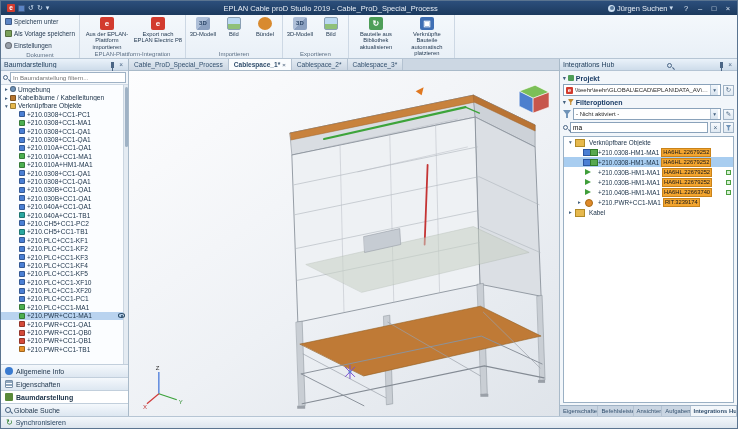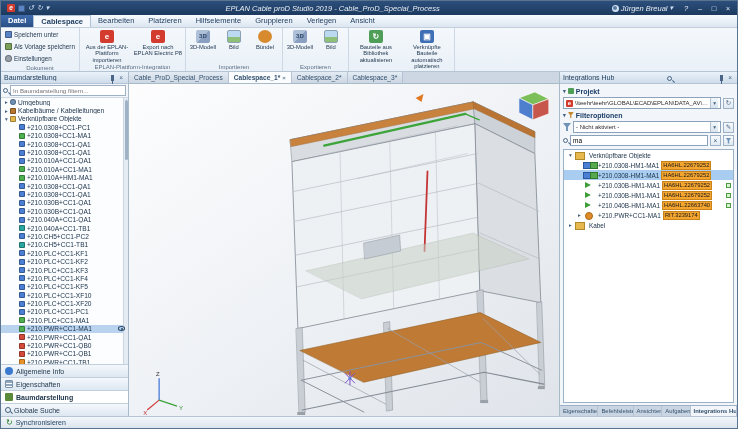--- a/index.html
+++ b/index.html
@@ -3,21 +3,21 @@
 <meta charset="utf-8">
 <style>
   * { box-sizing: border-box; margin: 0; padding: 0; }
   html,body { width:738px; height:429px; overflow:hidden;
     font-family:"Liberation Sans", sans-serif; background:#dfe7f0; color:#1c2b3a;
     -webkit-font-smoothing:antialiased; }
   .app { width:738px; height:429px; display:flex; flex-direction:column; border:1px solid #5a7490; }
 
   
   .titlebar { height:14px; background:linear-gradient(#2c4f7c,#1c3a5e); display:flex; align-items:center;
-    color:#e8eef6; font-size:7.5px; flex:none; padding:4px 2px;font-style:italic; }
+    color:#e8eef6; font-size:7.5px; flex:none; padding:4px 2px; }
   .qat { display:flex; align-items:center; gap:3px; padding:0 4px; }
   .appico { width:8px; height:8px; background:#d23b2e; border-radius:1px; color:#fff; font-size:6.5px;
     font-weight:bold; text-align:center; line-height:8px; }
   .qico { font-size:7px; color:#cfe0f2; line-height:10px; }
   .tb-title { flex:1; text-align:center; white-space:nowrap; overflow:hidden; text-overflow:ellipsis; }
   .tb-user { display:flex; align-items:center; gap:2px; margin-right:6px; }
   .avatar { width:7px; height:7px; border-radius:50%; background:#cfe0f2; position:relative; overflow:hidden; }
   .avatar::after { content:""; position:absolute; left:1.5px; top:1px; width:4px; height:4px; border-radius:50%; background:#5a7ca0; }
   .winbtn { width:14px; text-align:center; font-size:7.5px; line-height:13px; color:#dfe9f4; }
 
@@ -165,47 +165,29 @@
     <div class="qat">
       <span class="appico">e</span>
       <span class="mi mi-save"></span>
       <span class="qico">↺</span>
       <span class="qico">↻</span>
       <span class="qico">▾</span>
     </div>
     <div class="tb-title">EPLAN Cable proD Studio 2019 - Cable_ProD_Special_Process</div>
     <div class="tb-user">
       <span class="avatar"></span>
-      <span>Jürgen Breual</span>
+      <span>Jürgen Suchen</span>
       <span class="qico">▾</span>
     </div>
     <span class="winbtn">?</span>
     <span class="winbtn">–</span>
     <span class="winbtn">□</span>
     <span class="winbtn close">×</span>
   </div>
 
-  <div class="menubar">
-
-      <div class="mtab file">Datei</div>
-
-      <div class="mtab active">Cablespace</div>
-
-      <div class="mtab">Bearbeiten</div>
-
-      <div class="mtab">Platzieren</div>
-
-      <div class="mtab">Hilfselemente</div>
-
-      <div class="mtab">Gruppieren</div>
-
-      <div class="mtab">Verlegen</div>
-
-      <div class="mtab">Ansicht</div>
-    </div>
 
   <div class="ribbon">
     <div class="rgroup">
       <div class="rgroup-body rcol">
 
           <div class="rsbtn">
             <span class="mi mi-save"></span>
             <span>Speichern unter</span>
           </div>
 

